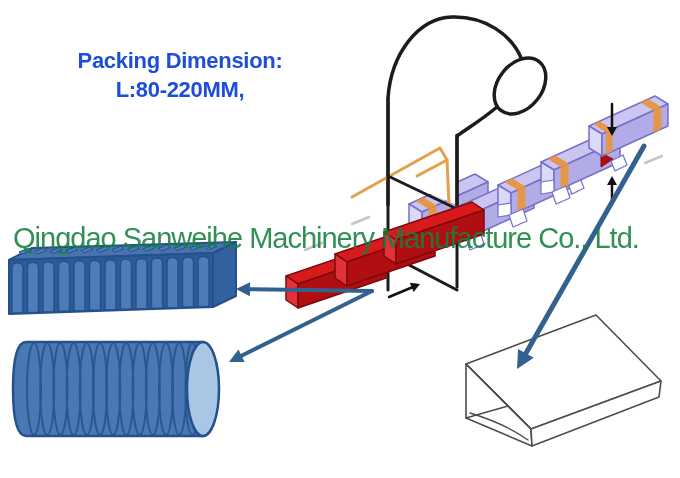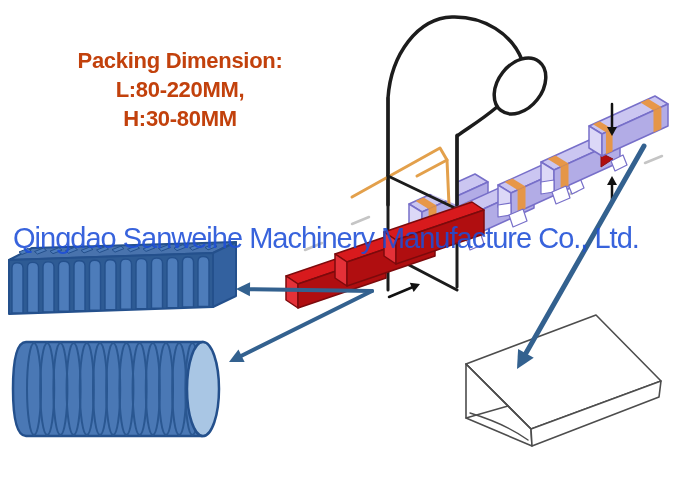--- a/index.html
+++ b/index.html
@@ -175,20 +175,19 @@
         <path d="M466,364 L508,406 L531,429" fill="none" stroke="#4d4d4d" stroke-width="1.4" stroke-linecap="round" stroke-linejoin="round"></path>
         <path d="M466,418 L508,406" fill="none" stroke="#4d4d4d" stroke-width="1.4" stroke-linecap="round" stroke-linejoin="round"></path>
         <path d="M470,413 Q506,424 528,440" fill="none" stroke="#4d4d4d" stroke-width="1.4" stroke-linecap="round" stroke-linejoin="round"></path>
       </g>
       <g>
         <line x1="644" y1="146" x2="525.907830758053" y2="353.35869087365495" stroke="#33618f" stroke-width="5" stroke-linecap="round"></line>
         <polygon points="517,369 518.0871761948805,348.90477549462844 533.7284853212255,357.81260625268146" fill="#33618f" stroke="none" stroke-width="1.5" stroke-linejoin="round" opacity="1"></polygon>
       </g>
     </svg>
 
-  <div class="dims" style="color: #c2410c;">
+  <div class="dims" style="color: #1d4ed8;">
     <div>Packing Dimension:</div>
     <div>L:80-220MM,</div>
-    <div>H:30-80MM</div>
   </div>
 
-  <div class="wm" style="color: #1d4ed8;">Qingdao Sanweihe Machinery Manufacture Co., Ltd.</div>
+  <div class="wm" style="color: #15803d;">Qingdao Sanweihe Machinery Manufacture Co., Ltd.</div>
 </div>
 
 </body></html>

